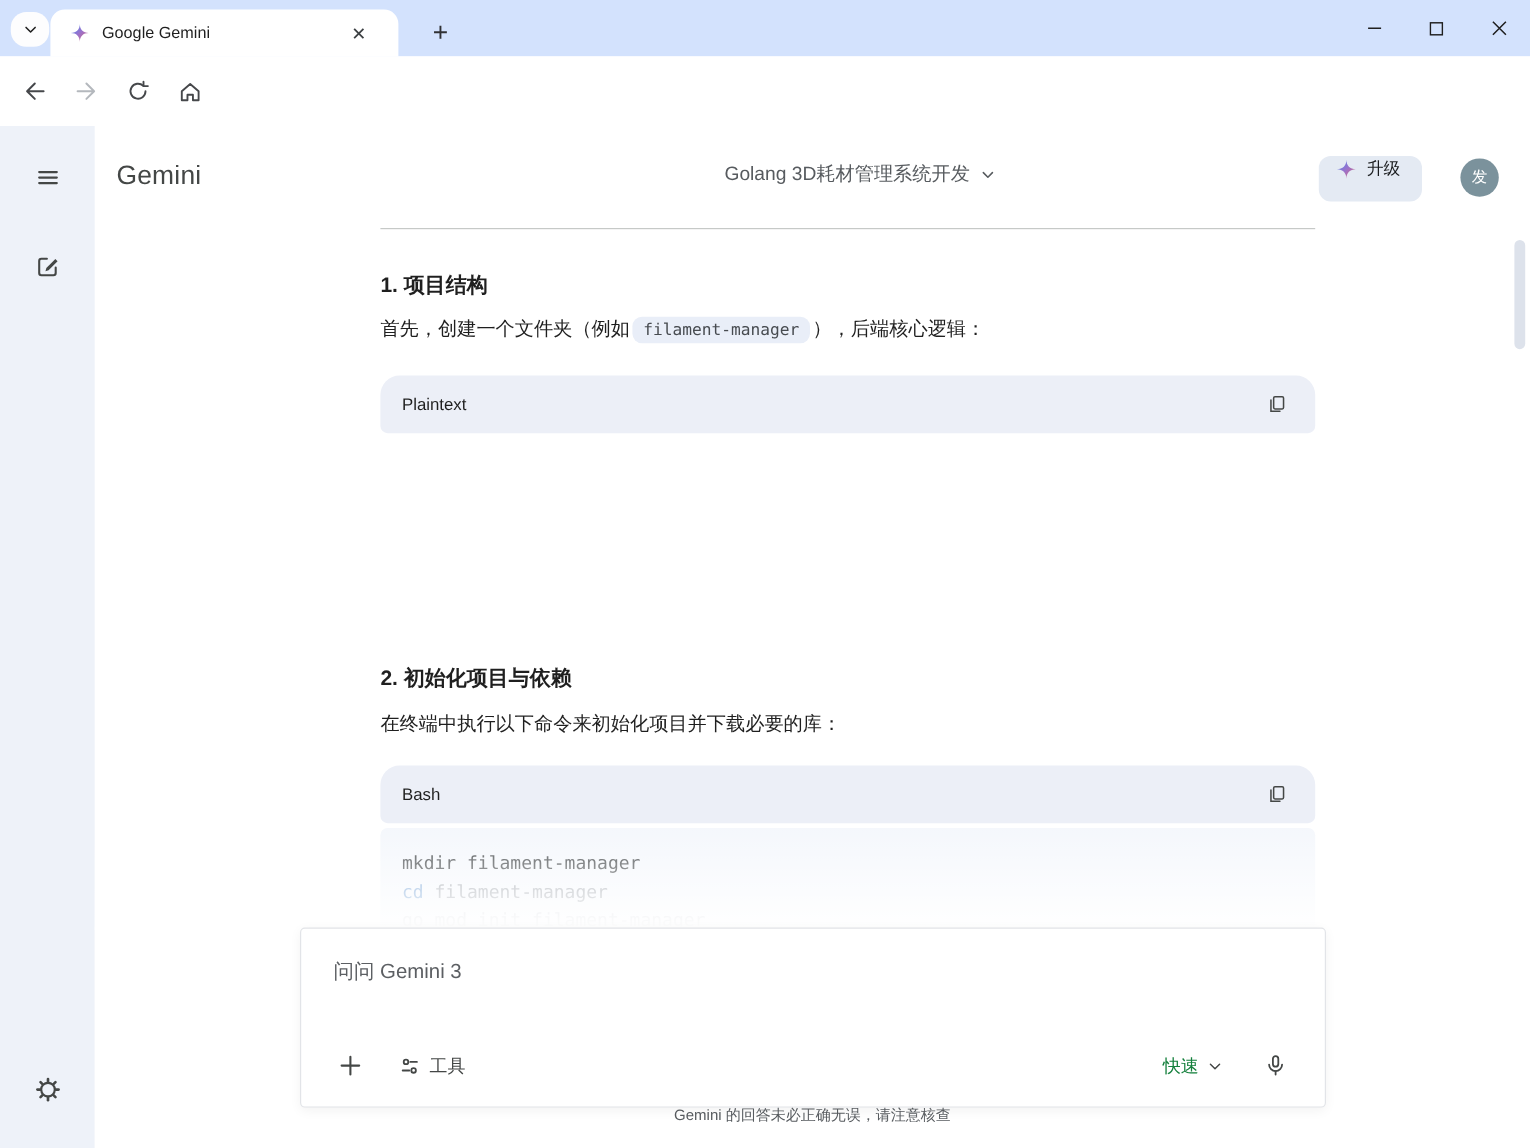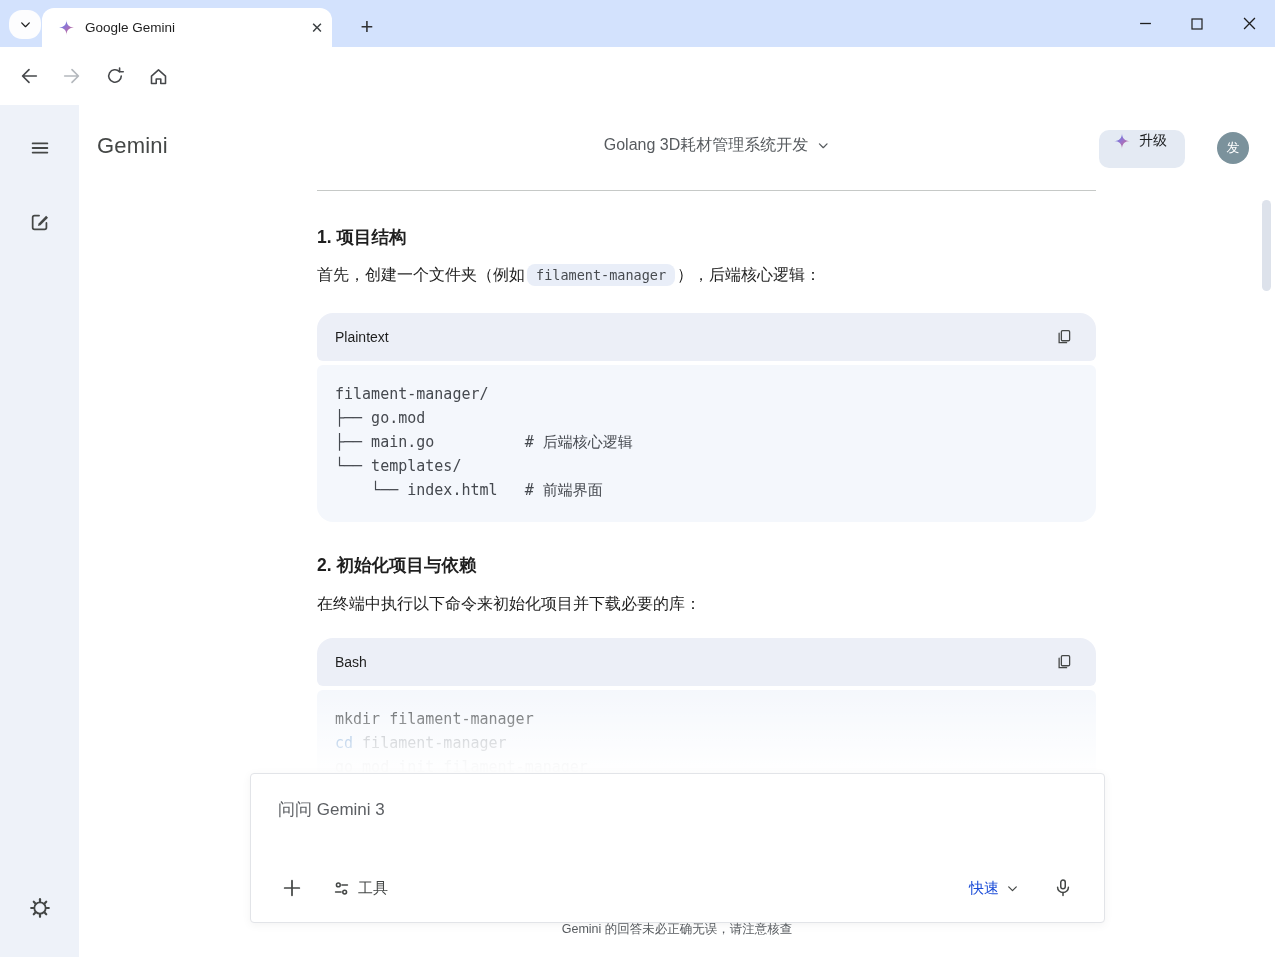--- a/index.html
+++ b/index.html
@@ -3,21 +3,21 @@
 <meta charset="utf-8">
 <style>
   * { margin:0; padding:0; box-sizing:border-box; }
   html,body { width:1275px; height:957px; overflow:hidden; }
   body { font-family:"Liberation Sans","DejaVu Sans",sans-serif; background:#fff; position:relative; }
   .window { position:absolute; inset:0; }
 
   
   .tabstrip { position:absolute; left:0; top:0; width:1275px; height:47px; background:#d3e2fd; }
   .tab-search-btn { position:absolute; left:9px; top:10px; width:32px; height:29px; background:#fdfdfe; border-radius:13px; display:flex; align-items:center; justify-content:center; cursor:pointer; }
-  .tab { position:absolute; left:42px; top:8px; width:290px; height:39px; background:#fff; border-radius:12px 12px 0 0; display:flex; align-items:center; padding:0 4px 0 16px; }
+  .tab { position:absolute; left:42px; top:8px; width:290px; height:39px; background:#fff; border-radius:12px 12px 0 0; display:flex; align-items:center; padding:0 22px 0 16px; }
   .tab-title { font-size:13.5px; color:#1f1f1f; flex:1; margin-left:10px; white-space:nowrap; overflow:hidden; }
   .tab-close { width:22px; height:22px; border-radius:50%; display:flex; align-items:center; justify-content:center; font-size:15px; color:#3c4043; cursor:pointer; }
   .newtab-btn { position:absolute; left:352px; top:12px; width:30px; height:30px; display:flex; align-items:center; justify-content:center; font-size:22px; color:#303134; font-weight:300; cursor:pointer; border-radius:50%; }
   .win-controls { position:absolute; right:0; top:0; height:47px; display:flex; }
   .win-btn { width:52px; height:47px; display:flex; align-items:center; justify-content:center; cursor:pointer; }
 
   
   .toolbar { position:absolute; left:0; top:47px; width:1275px; height:58px; background:#ffffff; display:flex; align-items:center; }
   .nav-icon { width:34px; height:34px; display:flex; align-items:center; justify-content:center; border-radius:50%; cursor:pointer; flex:0 0 auto; }
   .omnibox { position:absolute; left:197px; top:59px; width:808px; height:38px; background:#e9eef8; border-radius:19px; display:flex; align-items:center; padding:0 10px 0 10px; cursor:text; }
@@ -68,21 +68,21 @@
   .fade-overlay { position:absolute; left:0; top:580px; width:1196px; height:90px; background:linear-gradient(to bottom, rgba(255,255,255,0), #ffffff); pointer-events:none; }
   .composer-area { position:absolute; left:0; top:667px; width:1196px; height:185px; background:#fff; }
   .input-card { position:absolute; left:171px; top:1px; width:855px; height:150px; background:#fff; border:1px solid #e2e4e8; border-radius:4px; box-shadow:0 2px 10px rgba(0,0,0,0.05); cursor:text; }
   .input-placeholder { position:absolute; left:27px; top:24px; font-size:17px; color:#5c5f63; }
   .input-row { position:absolute; left:27px; right:27px; bottom:20px; height:28px; display:flex; align-items:center; }
   .row-icon { width:28px; height:28px; display:flex; align-items:center; justify-content:center; cursor:pointer; border-radius:50%; }
   .tools-group { display:flex; align-items:center; gap:7px; margin-left:26px; cursor:pointer; }
   .tools-label { font-size:15px; color:#444746; }
   .row-spacer { flex:1; }
   .model-group { display:flex; align-items:center; gap:7px; cursor:pointer; margin-right:30px; }
-  .model-label { font-size:15px; color:#1d4ed8; }
+  .model-label { font-size:15px; color:#15803d; }
   .disclaimer { position:absolute; left:0; top:816px; width:1196px; text-align:center; font-size:12.5px; color:#575b5f; }
   .scroll-thumb { position:absolute; left:1183px; top:95px; width:9px; height:91px; background:#dde2eb; border-radius:5px; cursor:grab; }
 </style>
 </head>
 <body>
 
 <div class="window">
 
   <div class="tabstrip">
     <div class="tab-search-btn">
@@ -253,27 +253,20 @@
 
         <div class="code-block" style="top:208px">
           <div class="code-header">
             <span class="code-lang">Plaintext</span>
             <span class="copy-btn">
               <svg width="18" height="18" viewBox="0 0 24 24">
                   <rect x="8.5" y="3.5" width="11" height="13.5" rx="1.5" fill="none" stroke="#444746" stroke-width="1.7"></rect>
                   <path d="M5.5 7v12.5h10" fill="none" stroke="#444746" stroke-width="1.7" stroke-linecap="round"></path>
                 </svg>
             </span>
-          </div>
-          <div class="code-body">
-            <div class="code-line">filament-manager/</div>
-            <div class="code-line">├── go.mod</div>
-            <div class="code-line">├── main.go          # 后端核心逻辑</div>
-            <div class="code-line">└── templates/</div>
-            <div class="code-line">    └── index.html   # 前端界面</div>
           </div>
         </div>
 
         <div class="md-h3" style="top:448px">2. 初始化项目与依赖</div>
         <div class="md-p" style="top:487px">在终端中执行以下命令来初始化项目并下载必要的库：</div>
 
         <div class="code-block" style="top:533px">
           <div class="code-header">
             <span class="code-lang">Bash</span>
             <span class="copy-btn">

